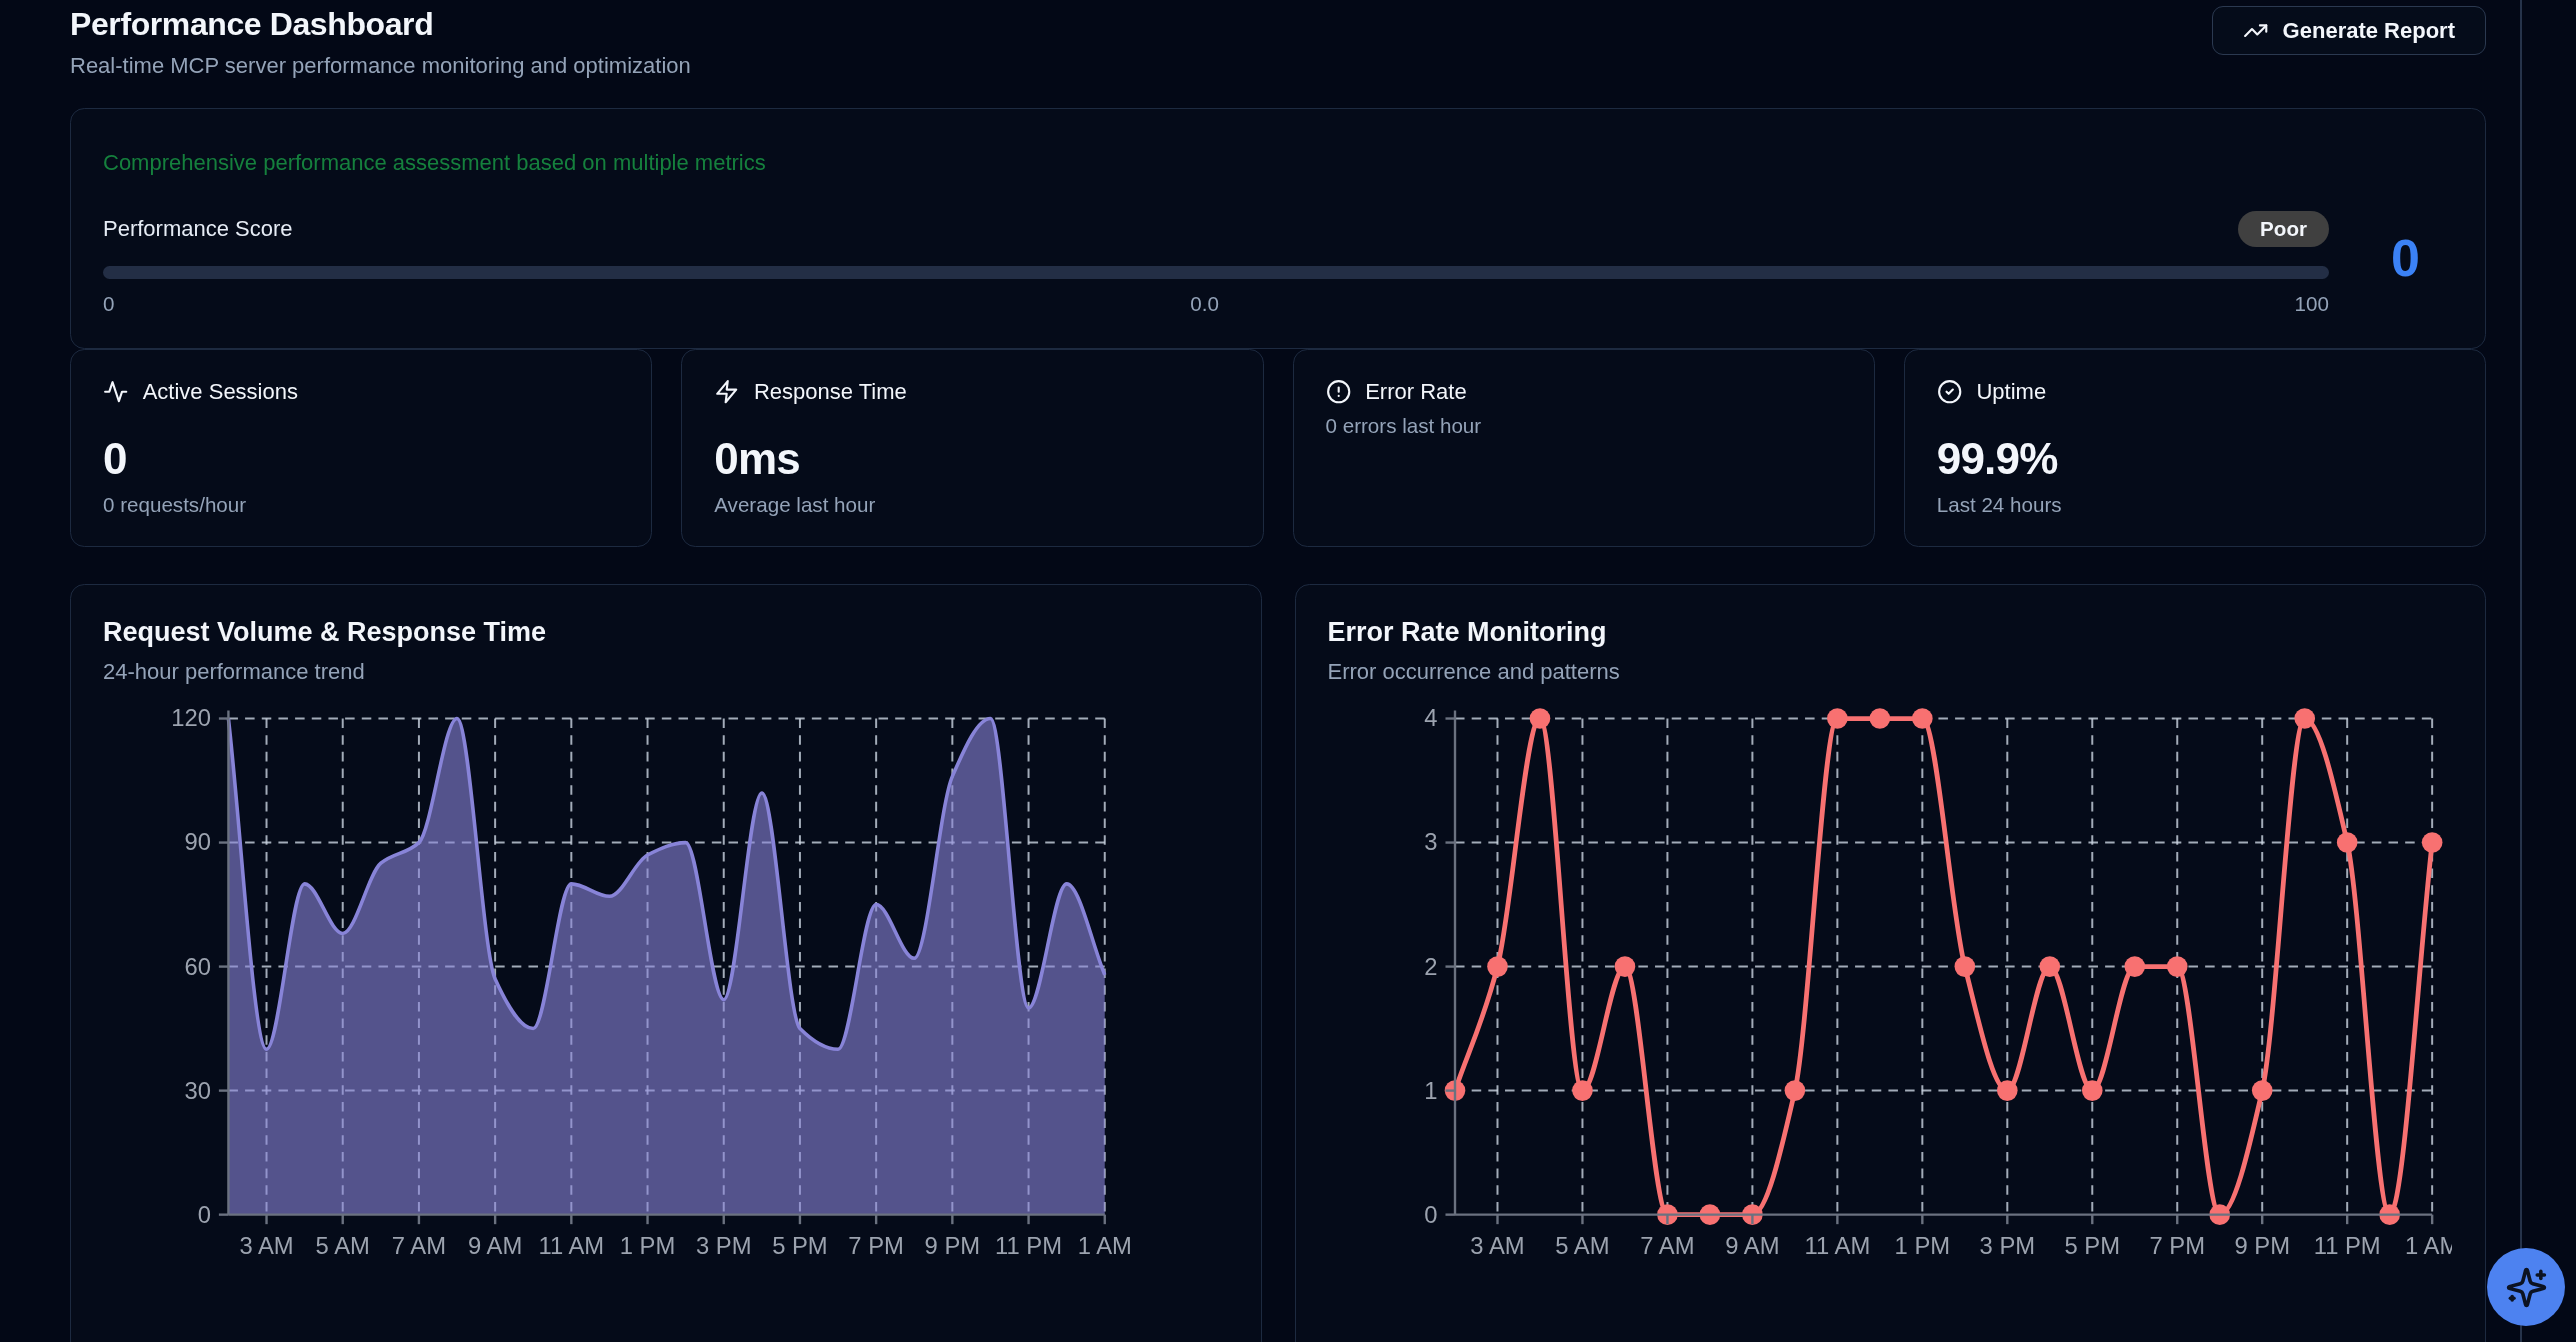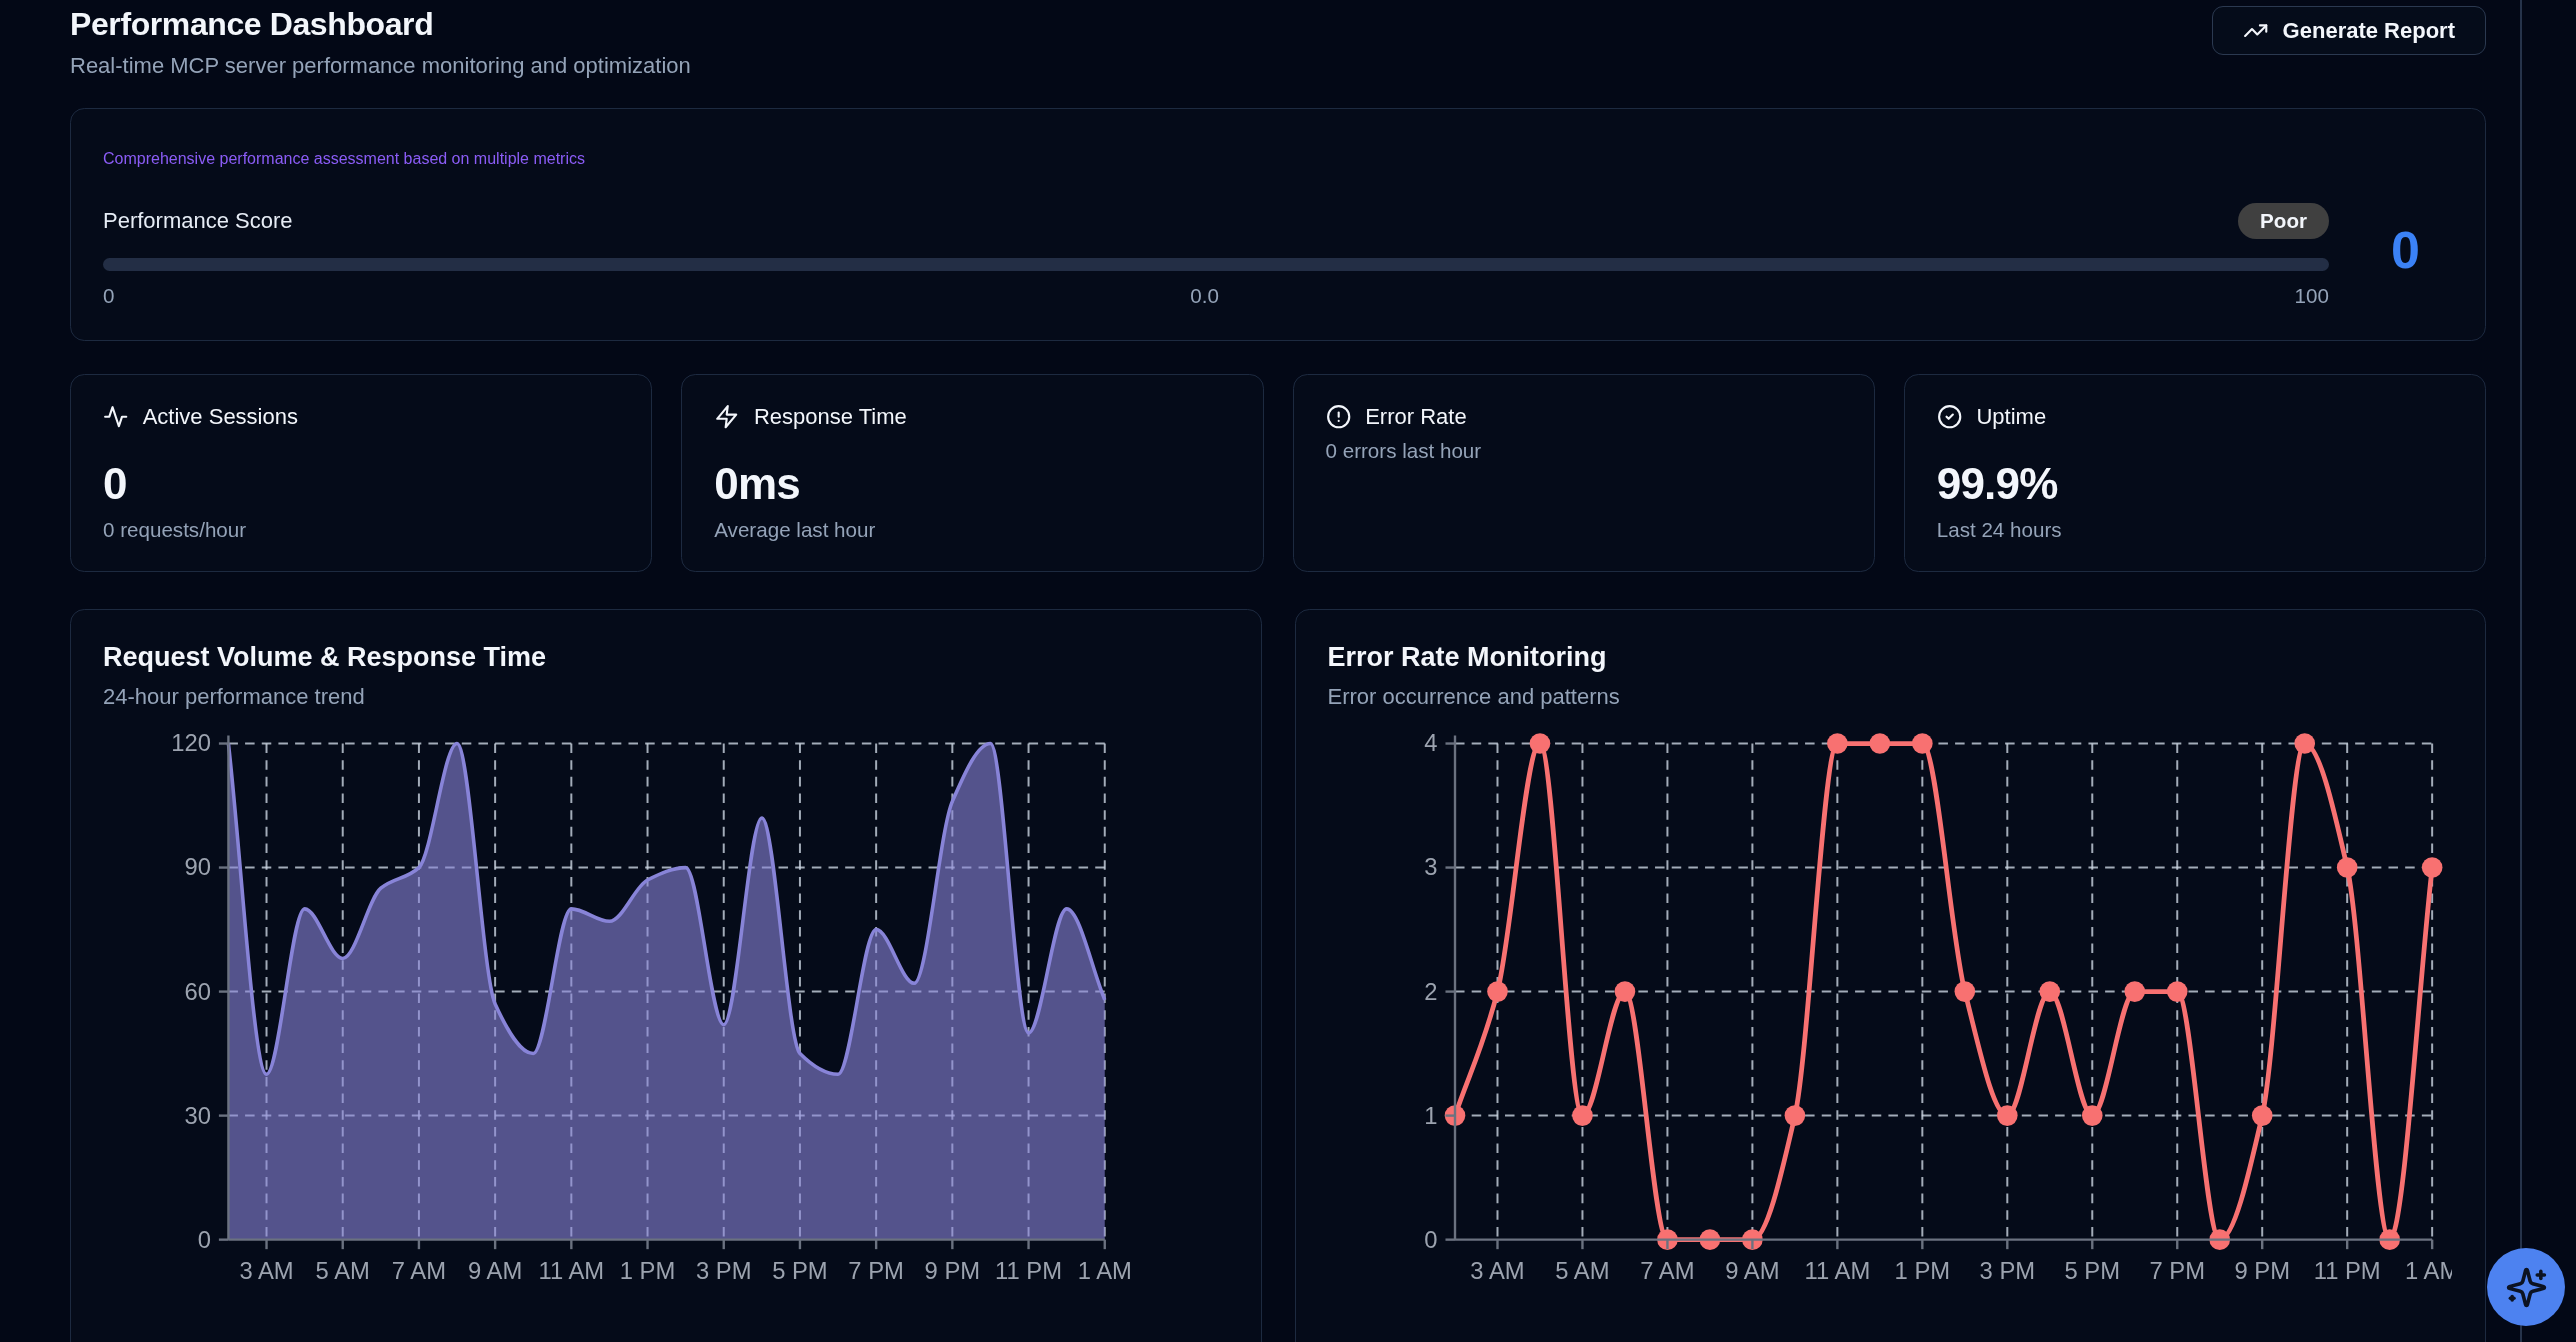--- a/index.html
+++ b/index.html
@@ -26,37 +26,37 @@
 
   
   .card {
     background:#050b19; border:1.6px solid #1d2a40; border-radius:14.3px;
   }
 
   
   .overall { margin-top:29px; padding:32px; }
   .overall-titlerow { display:flex; align-items:center; gap:17.5px; }
   .overall-title { font-size:37px; font-weight:700; letter-spacing:-0.4px; }
-  .overall-subtitle { font-size:16px; color:#8b5cf6; margin-top:9.5px; }
+  .overall-subtitle { font-size:22px; color:#15803d; margin-top:9.5px; }
   .score-flex { display:flex; align-items:center; gap:29px; }
   .score-left { flex:1; }
   .score-labelrow { display:flex; justify-content:space-between; align-items:center; margin-top:35px; }
   .score-label { font-size:22px; font-weight:500; color:#e6ecf5; }
   .badge {
     background:#404040; color:#f3f6fb; font-size:20.6px; font-weight:700;
     padding:5.6px 22px; border-radius:793px;
   }
   .track { margin-top:19px; height:13.5px; background:#232e45; border-radius:7.1px; overflow:hidden; }
   .fill { height:100%; width:0%; background:#3b82f6; border-radius:7.1px; }
   .score-nums { display:flex; justify-content:space-between; margin-top:12.7px;
     font-size:20.6px; color:#94a3b8; }
   .score-value { width:95px; text-align:center; font-size:52px; font-weight:700; color:#3b82f6; padding-top:24px; }
 
   
-  .metrics { display:grid; grid-template-columns:repeat(4,1fr); gap:29px; margin-top:33px; }
+  .metrics { display:grid; grid-template-columns:repeat(4,1fr); gap:29px; }
   .metric { padding:29px 32px; }
   .metric-titlerow { display:flex; align-items:center; gap:14.3px; font-size:22px; font-weight:500; }
   .metric-value { font-size:44px; font-weight:700; margin-top:29px; letter-spacing:-0.8px; }
   .metric-sub { font-size:20.6px; color:#94a3b8; margin-top:9.5px; }
 
   
   .charts { display:grid; grid-template-columns:1fr 1fr; gap:33px; margin-top:37px; }
   .chart-card { padding:32px; height:802px; }
   .chart-title { font-size:27px; font-weight:700; }
   .chart-subtitle { font-size:22px; color:#94a3b8; margin-top:11px; }

